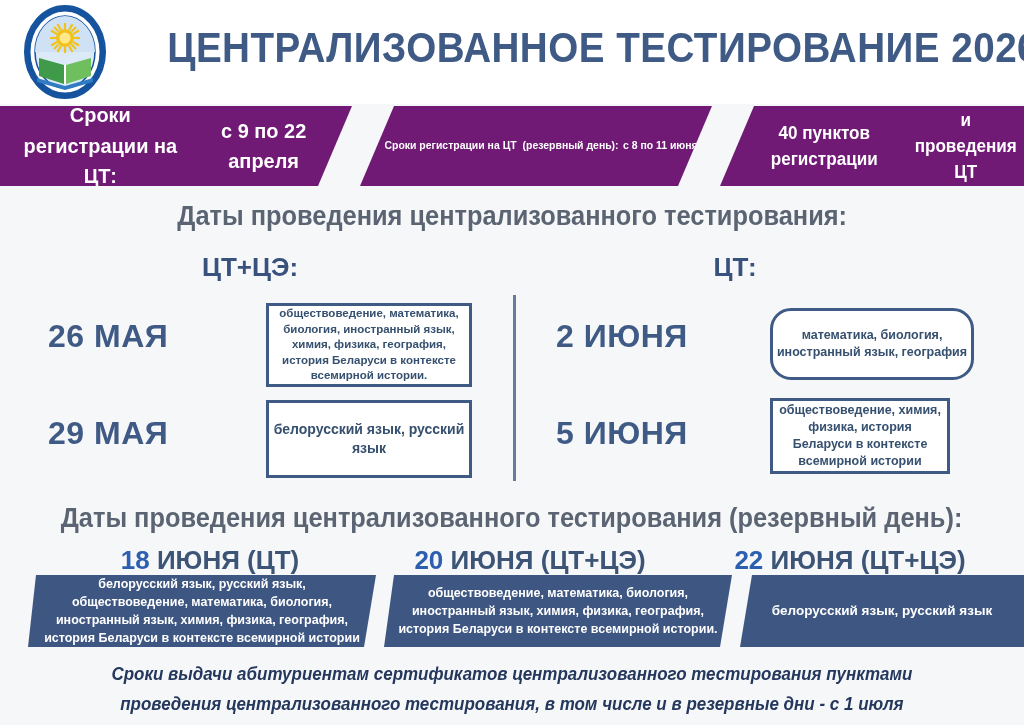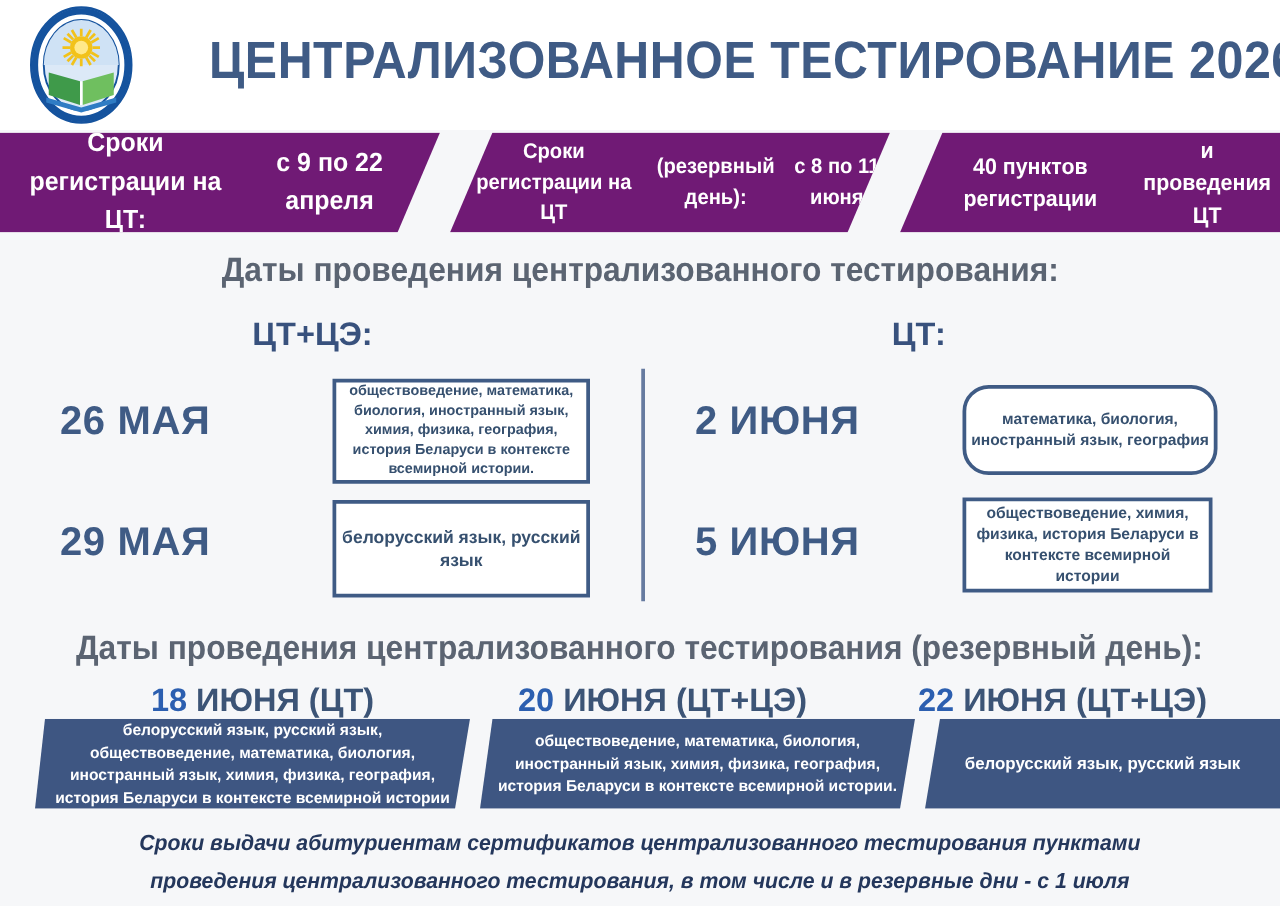--- a/index.html
+++ b/index.html
@@ -52,21 +52,21 @@
   }
   .bpanel span{display:block;transform:scaleX(0.95);}
   .bp1{
     left:0;width:352px;
     font-size:21px;
     padding-right:26px;
     clip-path:polygon(0 0, 100% 0, calc(100% - 34px) 100%, 0 100%);
   }
   .bp2{
     left:360px;width:352px;
-    font-size:17px;
+    font-size:11px;
     padding-left:8px;
     clip-path:polygon(34px 0, 100% 0, calc(100% - 34px) 100%, 0 100%);
   }
   .bp3{
     left:720px;width:304px;
     font-size:18px;
     padding-left:22px;
     clip-path:polygon(34px 0, 100% 0, 100% 100%, 0 100%);
   }
 
@@ -118,21 +118,21 @@
     display:flex;align-items:center;justify-content:center;
     text-align:center;
     color:#36506f;
     font-weight:bold;
     font-family:"Liberation Sans",sans-serif;
     line-height:1.35;
   }
   #subjects-26may{left:266px;top:303px;width:206px;height:84px;font-size:11.5px;padding:2px 6px;}
   #subjects-29may{left:266px;top:400px;width:206px;height:78px;font-size:14px;}
   #subjects-2june{left:770px;top:308px;width:204px;height:72px;font-size:12.5px;border-radius:21px;}
-  #subjects-5june{left:770px;top:398px;width:200px;height:76px;font-size:12.5px;padding:2px 5px;}
+  #subjects-5june{left:770px;top:398px;width:180px;height:76px;font-size:12.5px;padding:2px 5px;}
 
   
   .res-date{
     position:absolute;top:545px;
     font-weight:bold;font-size:26px;
     color:#3c5476;
     font-family:"Liberation Sans Narrow","Liberation Sans",sans-serif;
     text-align:center;
     white-space:nowrap;
   }

